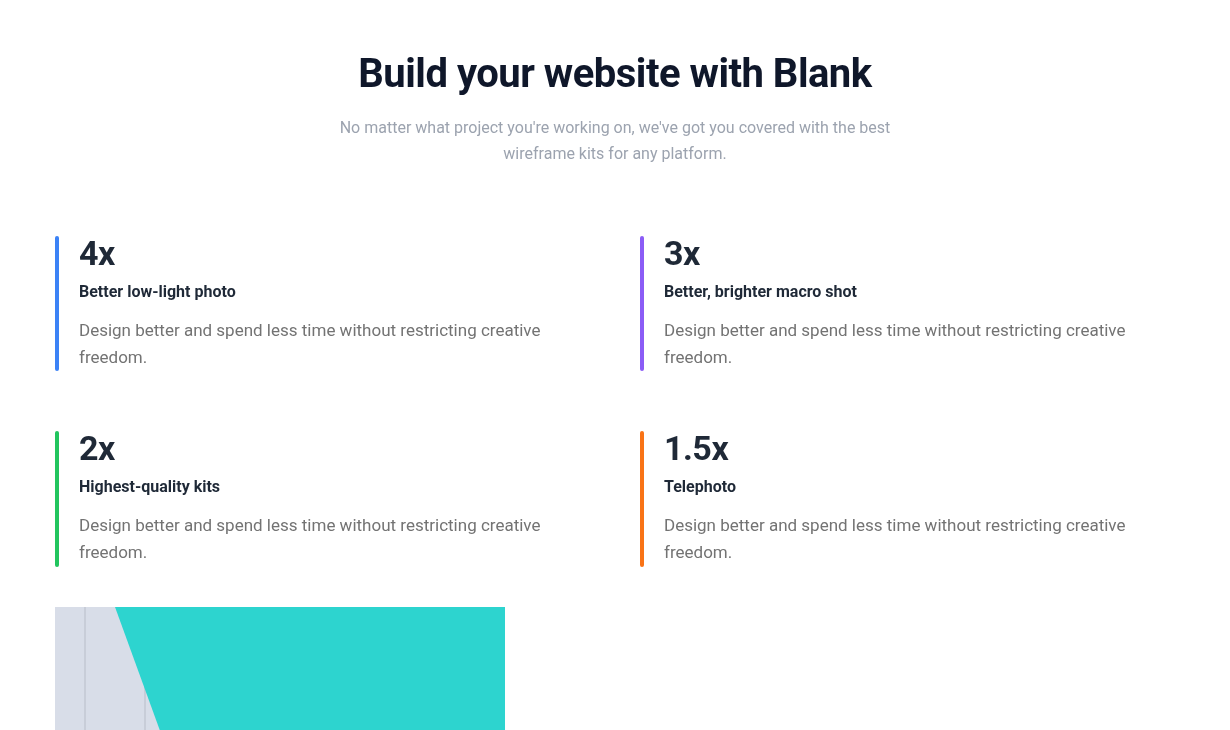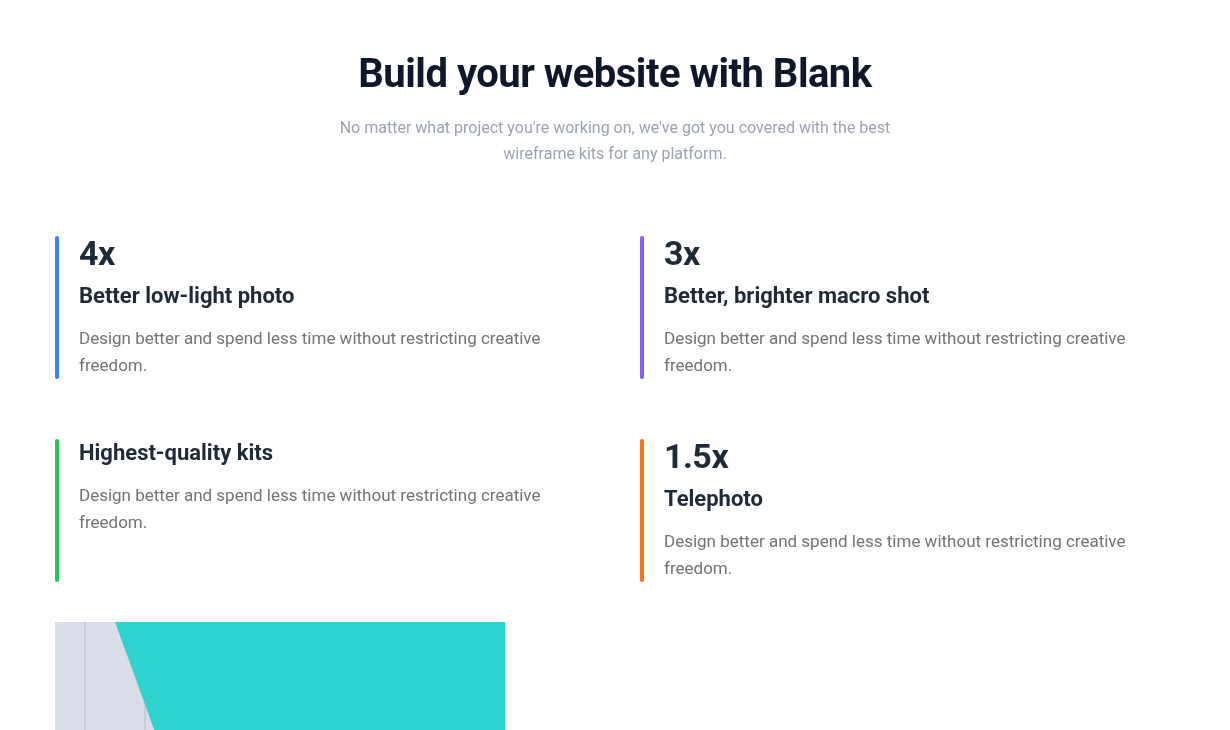--- a/index.html
+++ b/index.html
@@ -60,21 +60,21 @@
     }
     .stat {
       font-size: 34px;
       font-weight: 700;
       color: #1f2937;
       line-height: 1;
       margin-bottom: 12px;
       letter-spacing: -0.5px;
     }
     .feature-title {
-      font-size: 22px;
+      font-size: 16px;
       font-weight: 700;
       color: #1f2937;
       margin-bottom: 14px;
       line-height: 1.3;
     }
     .feature-desc {
       font-size: 17px;
       color: #737373;
       line-height: 1.6;
     }
@@ -116,20 +116,21 @@
         <div class="feature-content">
           <div class="stat">3x</div>
           <div class="feature-title">Better, brighter macro shot</div>
           <div class="feature-desc">Design better and spend less time without restricting creative freedom.</div>
         </div>
       </div>
 
       <div class="feature">
         <div class="accent-bar" style="background:#22c55e"></div>
         <div class="feature-content">
+          <div class="stat">2x</div>
           <div class="feature-title">Highest-quality kits</div>
           <div class="feature-desc">Design better and spend less time without restricting creative freedom.</div>
         </div>
       </div>
 
       <div class="feature">
         <div class="accent-bar" style="background:#f97316"></div>
         <div class="feature-content">
           <div class="stat">1.5x</div>
           <div class="feature-title">Telephoto</div>

